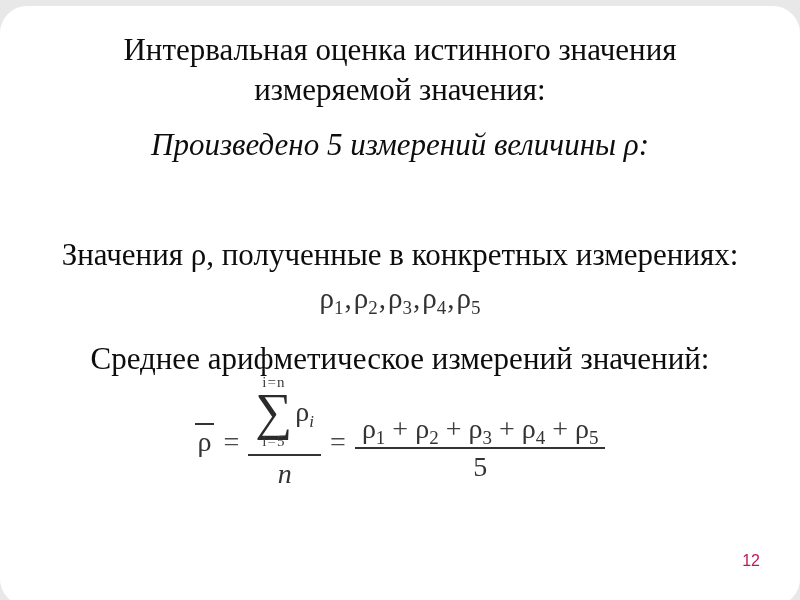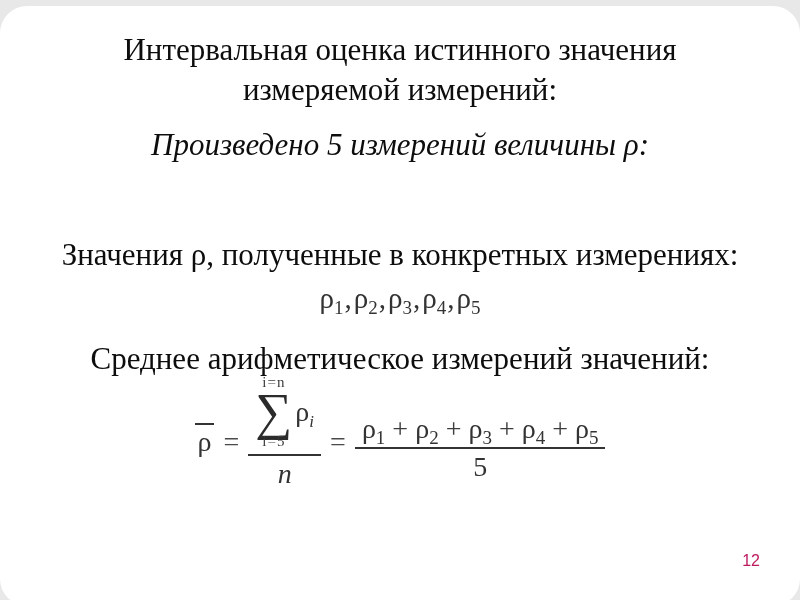--- a/index.html
+++ b/index.html
@@ -56,21 +56,21 @@
     font-size:16px;color:#be185d;
   }
 </style>
 </head>
 <body>
 
 <div class="slide">
 
   <div class="centered title">
     <div>Интервальная оценка истинного значения</div>
-    <div>измеряемой измерений:</div>
+    <div>измеряемой значения:</div>
   </div>
 
   <div class="centered para p1">Произведено 5 измерений величины ρ:</div>
 
 
   <div class="centered para p2">Значения ρ, полученные в конкретных измерениях:</div>
 
   <div class="centered formula f-rhos"><span class="term"><span>ρ</span><sub>1</sub></span><span class="comma">,</span><span class="term"><span>ρ</span><sub>2</sub></span><span class="comma">,</span><span class="term"><span>ρ</span><sub>3</sub></span><span class="comma">,</span><span class="term"><span>ρ</span><sub>4</sub></span><span class="comma">,</span><span class="term"><span>ρ</span><sub>5</sub></span></div>
 
   <div class="centered para p3">Среднее арифметическое измерений значений:</div>

